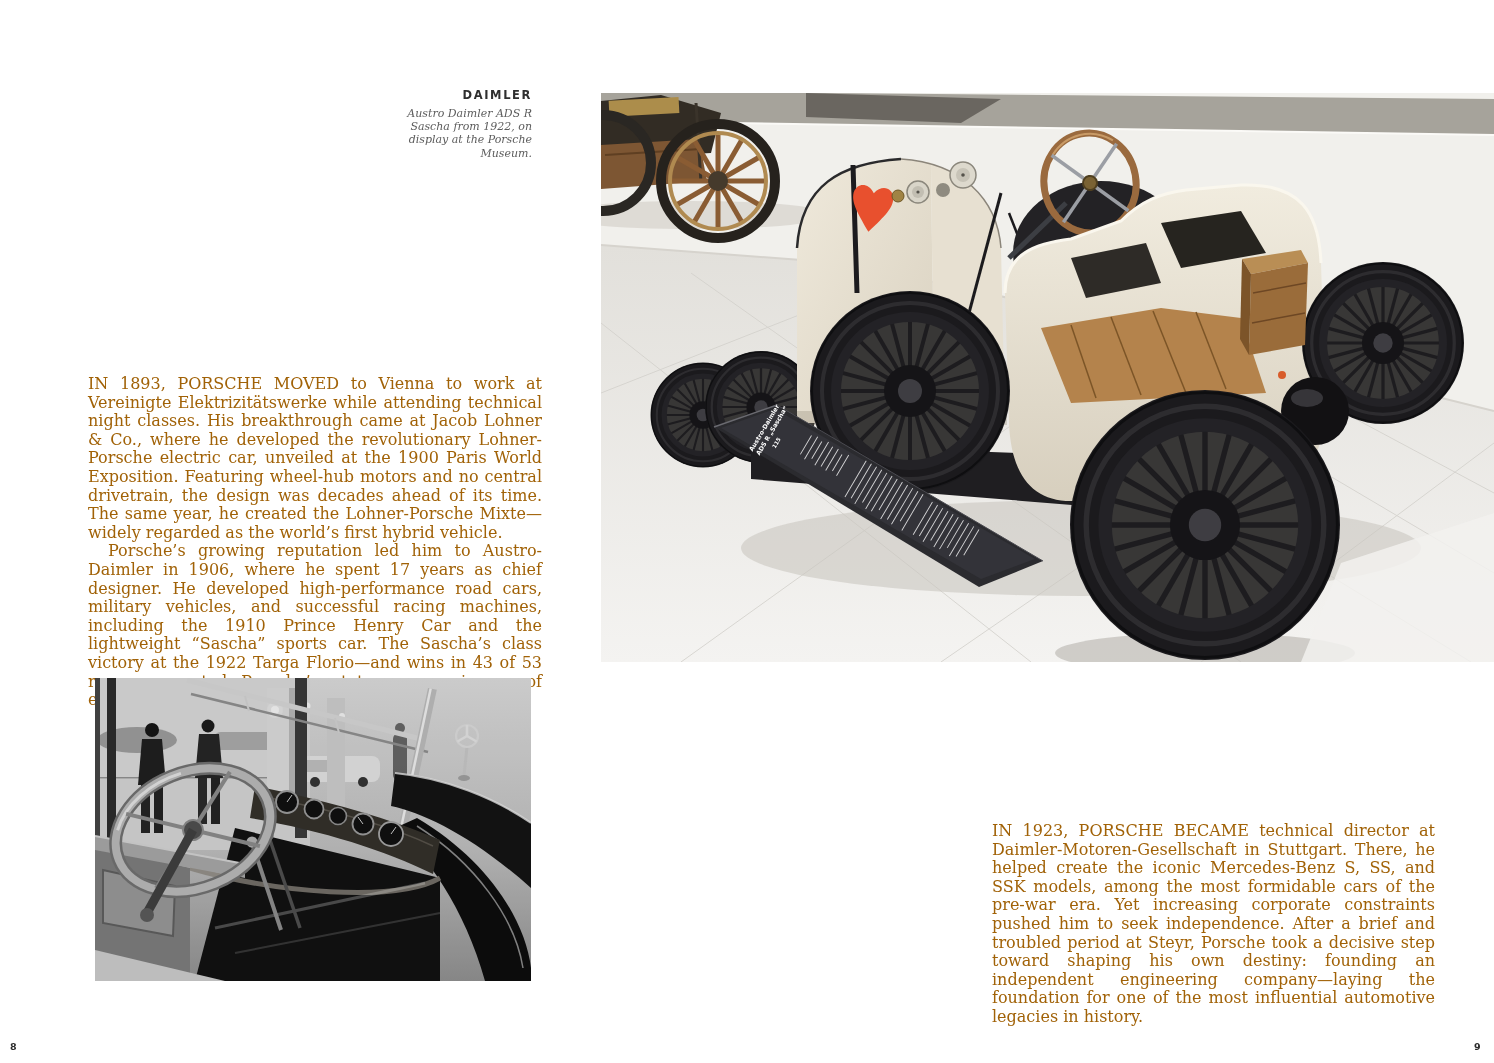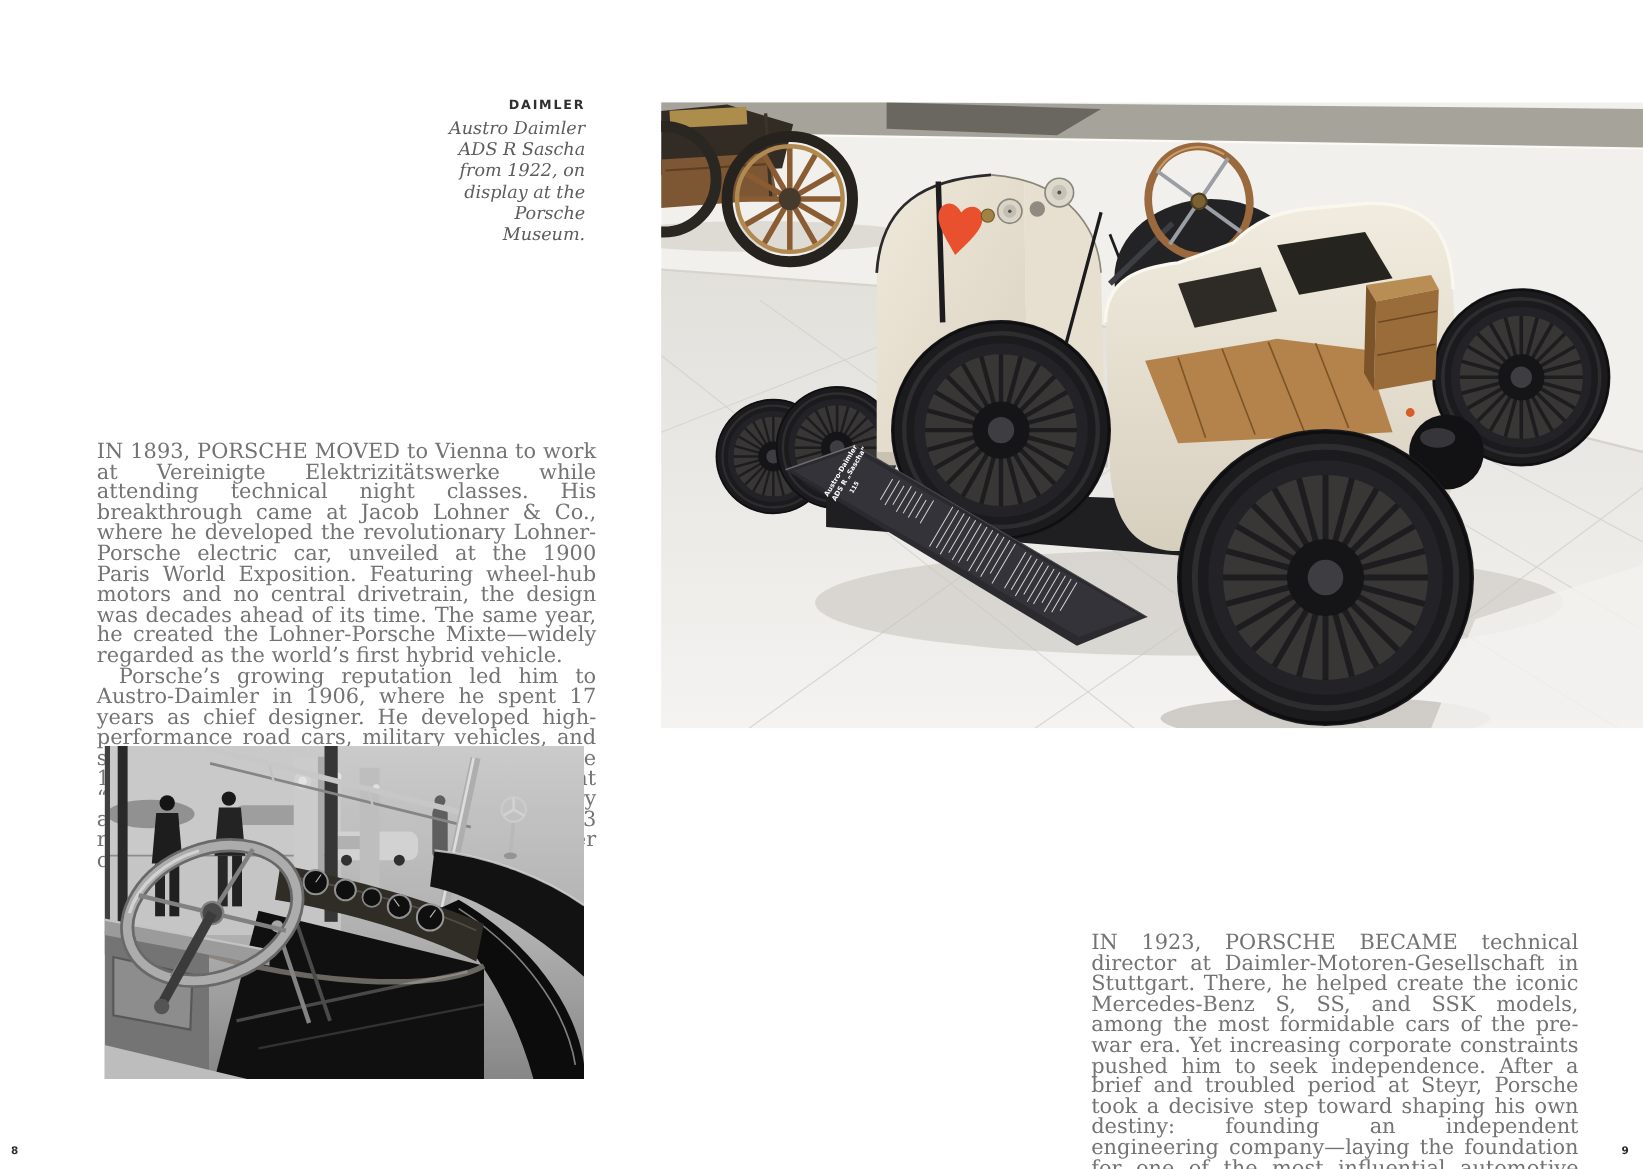--- a/index.html
+++ b/index.html
@@ -2,25 +2,25 @@
 <html lang="en"><head>
 <meta charset="utf-8">
 <style>
   html,body{margin:0;padding:0;background:#ffffff;}
   .spread{position:relative;width:1494px;height:1063px;background:#ffffff;
           font-family:"DejaVu Serif",serif;overflow:hidden;}
   
   .caption-block{position:absolute;left:312px;top:88px;width:220px;text-align:right;margin:0;}
   .cap-heading{font-family:"DejaVu Sans",sans-serif;font-weight:bold;font-size:11.5px;
                letter-spacing:1.6px;color:#2f2f2f;}
-  .cap-text{width:132px;margin:5px 0 0 auto;font-style:italic;font-size:16px;
+  .cap-text{width:132px;margin:5px 0 0 auto;font-style:italic;font-size:11px;
             line-height:1.2;color:#5c5c5c;}
   
-  .article{position:absolute;font-size:19px;line-height:18.6px;color:#737373;
-           text-align:justify;margin-top:26px;}
+  .article{position:absolute;font-size:16px;line-height:18.6px;color:#a16207;
+           text-align:justify;}
   .article p{margin:0;}
   .article p + p{text-indent:20px;}
   #left-article{left:88px;top:375px;width:454px;}
   #right-article{left:992px;top:822px;width:443px;}
   
   .photo{position:absolute;overflow:hidden;margin:0;}
   #museum-photo{left:601px;top:93px;width:893px;height:569px;}
   #interior-photo{left:95px;top:678px;width:436px;height:303px;}
   .photo svg{display:block;width:100%;height:100%;}
   

